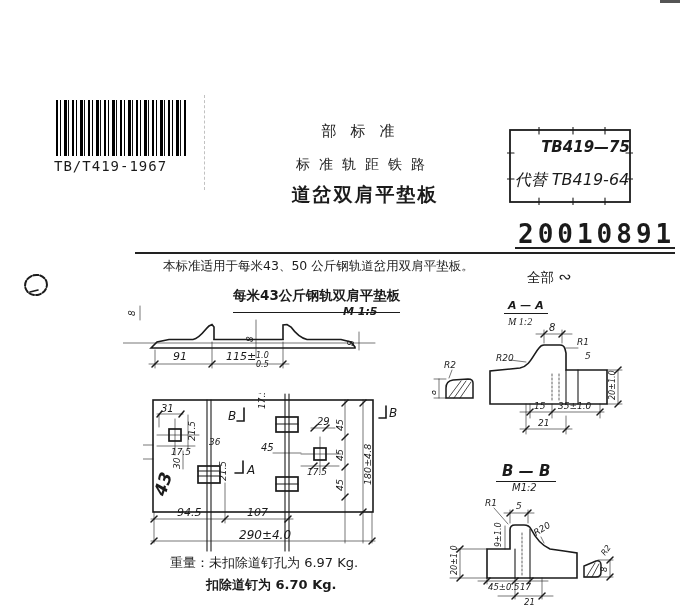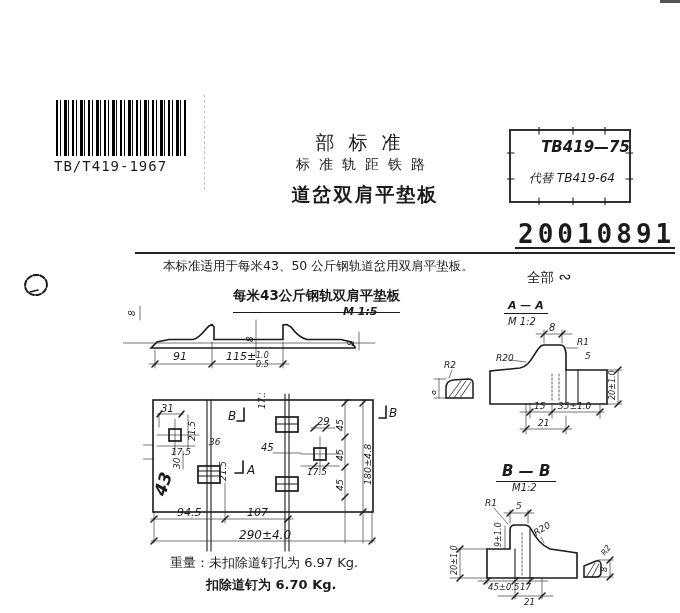--- a/index.html
+++ b/index.html
@@ -2,41 +2,41 @@
 <html><head>
 <meta charset="utf-8">
 <style>
   html,body{margin:0;padding:0;background:#e8e8e8;}
   #page{position:relative;width:680px;height:613px;background:#ffffff;overflow:hidden;
         font-family:"DejaVu Sans",sans-serif;color:#1b1b1b;}
   .abs{position:absolute;}
   
   .hdr{left:225px;width:280px;text-align:center;}
   .hl1{top:101px;font-size:15px;letter-spacing:8px;}
-  .hl2{top:130px;font-size:19px;letter-spacing:14px;}
+  .hl2{top:122px;font-size:15px;letter-spacing:14px;}
   .hl3{top:156px;font-size:14px;letter-spacing:9px;}
   .hl4{top:182px;font-size:19px;font-weight:bold;letter-spacing:2px;}
   
   .bars{left:56px;top:100px;width:130px;height:56px;
     background:repeating-linear-gradient(90deg,#000 0 2px,#fff 2px 4px,#000 4px 5px,#fff 5px 8px,#000 8px 11px,#fff 11px 12px,#111 12px 13px,#fff 13px 16px);}
   .bclabel{left:54px;top:158px;width:140px;font-family:"DejaVu Sans Mono",monospace;font-size:14px;letter-spacing:1px;}
   
   .stdbox{left:507px;top:127px;width:126px;height:78px;}
   .stdcode{left:530px;top:138px;width:100px;text-align:right;font-size:15px;font-style:italic;font-weight:bold;}
-  .stdrep{left:514px;top:170px;width:116px;text-align:center;font-size:12px;font-style:italic;}
+  .stdrep{left:514px;top:170px;width:116px;text-align:center;font-size:16px;font-style:italic;}
   .stamp{left:518px;top:219px;width:160px;font-family:"DejaVu Sans Mono",monospace;
          font-size:26px;font-weight:bold;letter-spacing:4px;}
   .rule1{left:135px;top:252px;width:540px;height:2px;background:#222;}
   .rule2{left:515px;top:247px;width:160px;height:2px;background:#222;}
   .scope{left:163px;top:258px;width:360px;font-size:12.5px;}
   .surface{left:527px;top:267px;width:90px;font-size:13.5px;}
   .dtitle{left:233px;top:287px;font-size:13.5px;font-weight:bold;border-bottom:1.6px solid #1b1b1b;padding-bottom:7px;}
   .dscale{left:343px;top:305px;font-size:11px;font-style:italic;font-weight:bold;}
   .aatitle{left:504px;top:299px;font-size:11px;font-style:italic;font-weight:bold;border-bottom:1.5px solid #1b1b1b;padding:0 4px 1px 4px;}
-  .aascale{left:508px;top:316px;font-size:10px;font-style:italic;}
+  .aascale{left:508px;top:316px;font-size:10px;font-style:italic;font-family:Liberation Serif, serif;}
   .bbtitle{left:496px;top:462px;font-size:15px;font-style:italic;font-weight:bold;border-bottom:1.5px solid #1b1b1b;padding:0 6px 1px 6px;text-align:right;}
   .bbscale{left:512px;top:482px;font-size:10px;font-style:italic;}
   .wline1{left:170px;top:554px;font-size:13px;font-weight:normal;}
   .wline2{left:206px;top:576px;font-size:13px;font-weight:bold;}
   .wm{left:328px;top:577px;font-size:27px;color:#b3b3b3;letter-spacing:1px;z-index:9;}
   .vartifact{left:204px;top:95px;height:95px;width:0;border-left:1px dashed #999;opacity:.6;}
   .cornerdash{left:660px;top:0px;width:20px;height:3px;background:#555;}
   
   svg line,svg path,svg rect,svg ellipse{stroke:#1b1b1b;fill:none;stroke-width:1.1;stroke-linecap:round;}
   svg text{font-family:"DejaVu Sans",sans-serif;fill:#1b1b1b;font-style:italic;stroke:none;}

